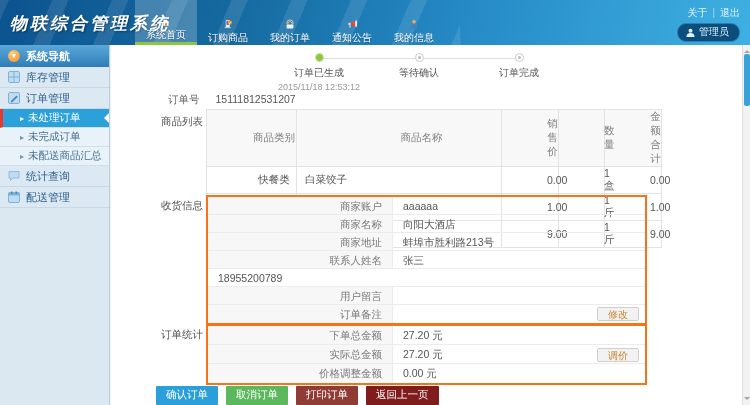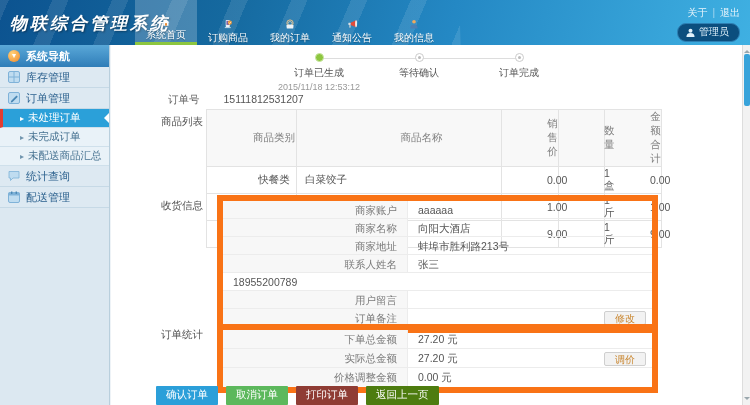--- a/index.html
+++ b/index.html
@@ -51,49 +51,49 @@
   .step { position:absolute; top:0; width:100px; text-align:center; }
   .step .dot { width:9px; height:9px; border-radius:50%; margin:0 auto; background:#fff; border:1px solid #ccc; position:relative; }
   .step .dot::after { content:""; position:absolute; left:2px; top:2px; width:3px; height:3px; border-radius:50%; background:#bbb; }
   .step.done .dot { background:#8dc63f; border:1px solid #c9e6a2; }
   .step.done .dot::after { display:none; }
   .step .s-label { font-size:10px; color:#555; margin-top:4px; }
   .step .s-time { font-size:9px; color:#999; margin-top:2px; }
 
   
   #order-no { position:absolute; left:57px; top:48px; font-size:10.5px; color:#666; }
-  #order-no b { font-weight:normal; margin-left:24px; color:#555; }
+  #order-no b { font-weight:normal; margin-left:16px; color:#555; }
 
   
   .sec-label { position:absolute; left:50px; font-size:10.5px; color:#555; }
 
   
   #ptable { position:absolute; left:95px; top:64px; width:455px; border-collapse:collapse; table-layout:fixed; font-size:10.5px; }
   #ptable th, #ptable td { border:1px solid #e3e3e3; height:20px; text-align:center; color:#555; font-weight:normal;padding-left:45px; }
   #ptable th { background:#f8f8f8; color:#808080; }
   #ptable td.name { text-align:left; padding-left:8px; }
 
   
-  .kv-box { position:absolute; left:106px; width:441px; border:6px solid #f97316; }
+  .kv-box { position:absolute; left:95px; width:441px; border:2px solid #f97316; }
   .kv-row { display:flex; height:18px; border-bottom:1px solid #ececec; position:relative; }
   .kv-row:last-child { border-bottom:none; }
   .kv-label { width:185px; background:#f7f7f7; color:#7a7a7a; font-size:10.5px; text-align:right;
     padding:3px 10px 0 0; border-right:1px solid #ececec; }
   .kv-value { flex:1; color:#555; font-size:10.5px; padding:3px 0 0 10px; }
   .mini-btn { position:absolute; right:6px; top:2px; font-size:10px; color:#c9862f; background:#f2f2f2;
     border:1px solid #cfcfcf; border-radius:2px; padding:0 10px; height:14px; line-height:13px; cursor:pointer; }
 
   
   #actions { position:absolute; left:45px; top:341px; display:flex; gap:8px;justify-content:center; }
   .act-btn { border:none; color:#fff; font-size:10.5px; padding:2px 10px 3px; cursor:pointer; border-radius:1px;
     font-family:"Liberation Sans","DejaVu Sans",sans-serif; }
   #btn-confirm { background:#2b9fd9; }
   #btn-cancel  { background:#5cb85c; }
   #btn-print   { background:#8f3c34; }
-  #btn-back    { background:#4d7c0f;font-family:Liberation Serif, serif; }
+  #btn-back    { background:#7f1d1d;font-family:Liberation Serif, serif; }
 
   
   #scrollbar { position:absolute; right:0; top:45px; width:8px; height:360px; background:#f2f2f2; border-left:1px solid #ddd; }
   #scroll-thumb { position:absolute; left:1px; top:9px; width:6px; height:52px; background:#38a3da; border-radius:2px; cursor:pointer; }
   .scroll-arrow { position:absolute; left:1px; width:0; height:0; border:3px solid transparent; cursor:pointer; }
   #scroll-up { top:2px; border-bottom-color:#9aa7ad; }
   #scroll-down { bottom:2px; border-top-color:#9aa7ad; }
 </style>
 </head>
 <body>

